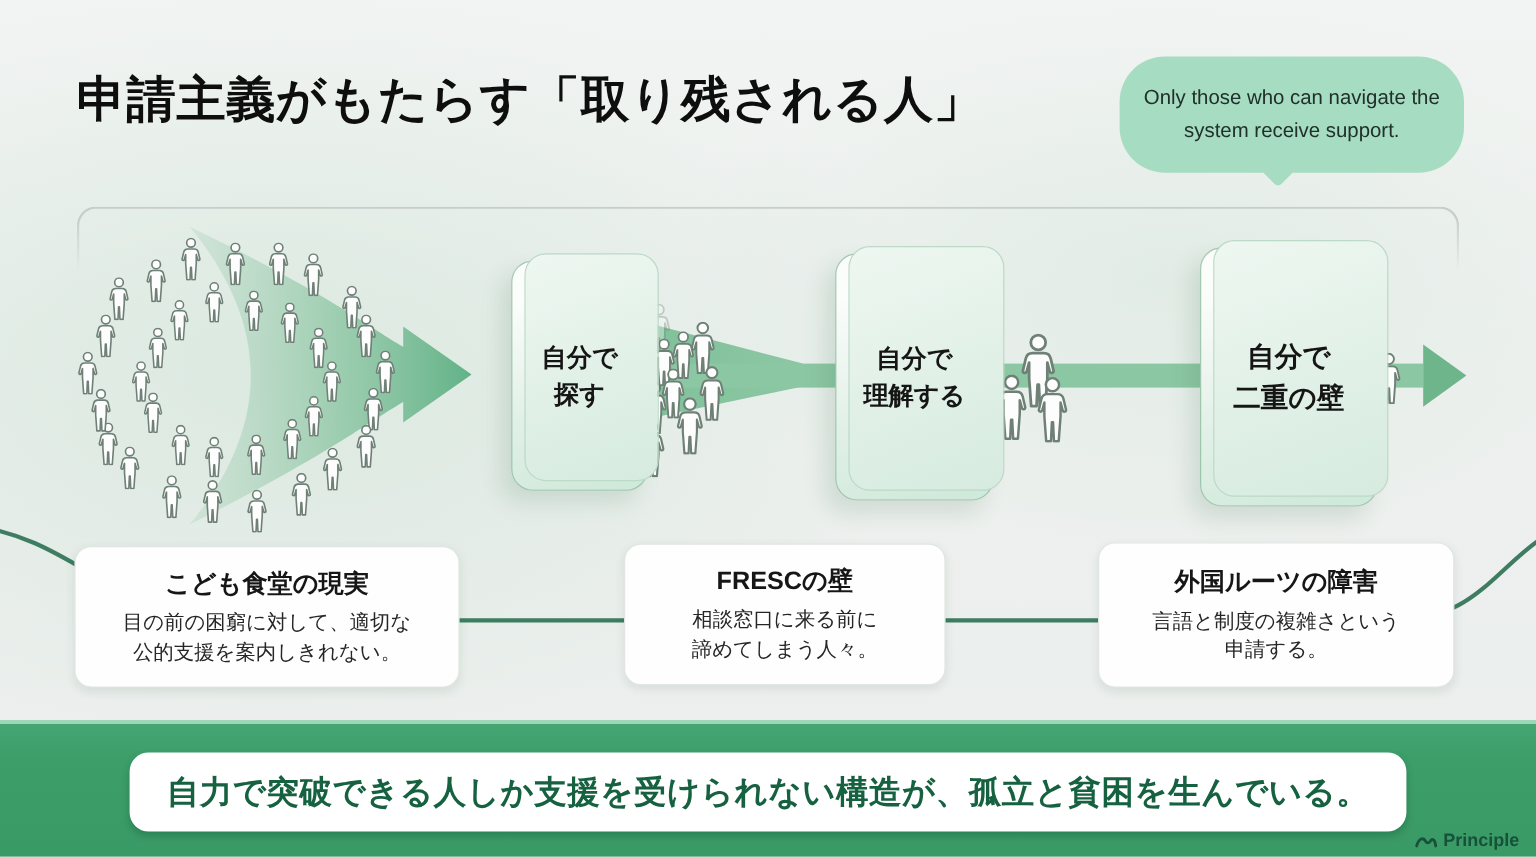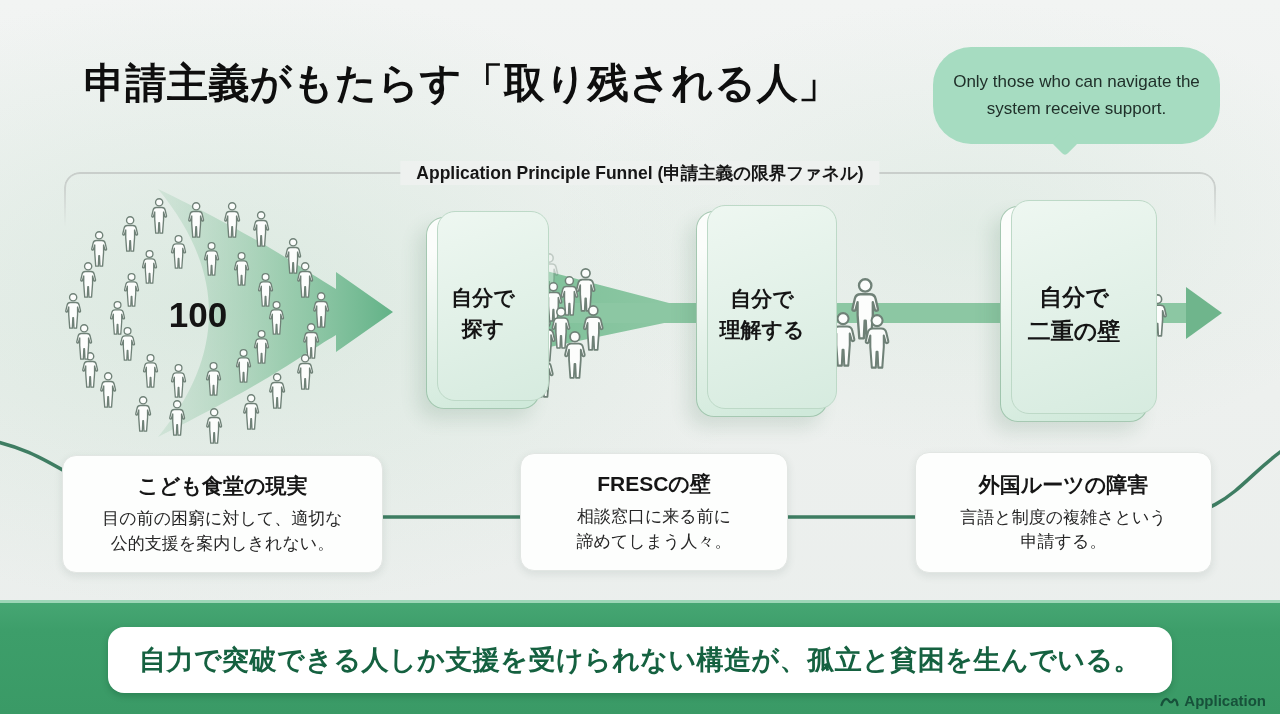--- a/index.html
+++ b/index.html
@@ -12,21 +12,20 @@
       radial-gradient(700px 380px at 76% 32%, rgba(150,205,170,.15), transparent 60%),
       linear-gradient(180deg,#f2f4f3 0%, #edf0ee 55%, #eaeeec 100%);
   }
   #stage{ position:absolute; inset:0; }
 
   
   .title{
     position:absolute; left:64px; top:56px;
     font-size:41px; font-weight:800; color:#0e0e0e; letter-spacing:.5px;
     white-space:nowrap;
-    margin-left:20px;
   }
 
   
   .bubble{
     position:absolute; left:933px; top:47px; width:287px; height:97px;
     background:#a6dcc1; border-radius:38px;
     display:flex; align-items:center; justify-content:center; text-align:center;
     font-size:17px; line-height:1.55; color:#20302a; font-weight:500;
     padding:0 18px; z-index:8;
   }
@@ -137,21 +136,20 @@
 
 <div id="stage">
 
   <h1 class="title">申請主義がもたらす「取り残される人」</h1>
 
   <div class="bubble">
     <span>Only those who can navigate the system receive support.</span>
   </div>
 
   <div class="frame"></div>
-  <div class="funnel-label">Application Principle Funnel (申請主義の限界ファネル)</div>
 
   <svg class="funnel-svg" width="270" height="260" viewBox="0 0 270 260">
     <defs>
       <linearGradient id="fgrad" x1="0" y1="0" x2="1" y2="0">
         <stop offset="0" stop-color="#aed3bc" stop-opacity="0.35"></stop>
         <stop offset="0.55" stop-color="#84c29d" stop-opacity="0.75"></stop>
         <stop offset="1" stop-color="#62b287"></stop>
       </linearGradient>
     </defs>
     <path d="M 28 4 C 140 58 172 84 206 104 L 206 87 L 263 127 L 206 167 L 206 150 C 172 170 140 196 28 252 C 96 170 96 86 28 4 Z" fill="url(#fgrad)"></path>
@@ -366,21 +364,20 @@
              L16.9 15.6 L16.9 24 L15.8 39 L12.9 39 L12.35 27.5 L11.65 27.5 L11.1 39 L8.2 39 L7.1 24
              L7.1 15.6 L5.8 20.3 C5.4 21.7 3.5 21.2 3.8 19.8 L5.3 13.4 C5.7 11.6 7 10.5 9 10.5 Z"></path>
   </svg>
       <svg class="person" style="left:168.0px;top:234.7721136626658px;width:21.1px;height:34px" viewBox="0 0 24 40" fill="#fcfdfc" stroke="#6f8177" stroke-width="1.5" stroke-linejoin="round">
     <circle cx="12" cy="4.8" r="4"></circle>
     <path d="M9 10.5 L15 10.5 C17 10.5 18.3 11.6 18.7 13.4 L20.2 19.8 C20.5 21.2 18.6 21.7 18.2 20.3
              L16.9 15.6 L16.9 24 L15.8 39 L12.9 39 L12.35 27.5 L11.65 27.5 L11.1 39 L8.2 39 L7.1 24
              L7.1 15.6 L5.8 20.3 C5.4 21.7 3.5 21.2 3.8 19.8 L5.3 13.4 C5.7 11.6 7 10.5 9 10.5 Z"></path>
   </svg>
     </div>
-  <div class="crowd-count">100</div>
   <div class="people-layer" id="people">
       <svg class="person" style="left:509.0px;top:257px;width:26.0px;height:42px" viewBox="0 0 24 40" fill="#fcfdfc" stroke="#6f8177" stroke-width="1.5" stroke-linejoin="round">
     <circle cx="12" cy="4.8" r="4"></circle>
     <path d="M9 10.5 L15 10.5 C17 10.5 18.3 11.6 18.7 13.4 L20.2 19.8 C20.5 21.2 18.6 21.7 18.2 20.3
              L16.9 15.6 L16.9 24 L15.8 39 L12.9 39 L12.35 27.5 L11.65 27.5 L11.1 39 L8.2 39 L7.1 24
              L7.1 15.6 L5.8 20.3 C5.4 21.7 3.5 21.2 3.8 19.8 L5.3 13.4 C5.7 11.6 7 10.5 9 10.5 Z"></path>
   </svg>
       <svg class="person ghost" style="left:536.0px;top:253px;width:26.0px;height:42px" viewBox="0 0 24 40" fill="#fcfdfc" stroke="#6f8177" stroke-width="1.5" stroke-linejoin="round">
     <circle cx="12" cy="4.8" r="4"></circle>
     <path d="M9 10.5 L15 10.5 C17 10.5 18.3 11.6 18.7 13.4 L20.2 19.8 C20.5 21.2 18.6 21.7 18.2 20.3
@@ -523,17 +520,17 @@
     <div class="card-body">言語と制度の複雑さという
 申請する。</div>
   </div>
 
   <div class="banner">
     <div class="banner-pill">自力で突破できる人しか支援を受けられない構造が、孤立と貧困を生んでいる。</div>
     <div class="brand">
       <svg width="19" height="14" viewBox="0 0 19 14">
         <path d="M1.5 11 C3.5 4.5 7 3.5 9 7 C10 8.8 12 8.8 13 7 C14.5 4.2 16.8 5.5 17.5 11" fill="none" stroke="#17513a" stroke-width="2.3" stroke-linecap="round"></path>
       </svg>
-      <span>Application</span>
+      <span>Principle</span>
     </div>
   </div>
 
 </div>
 
 </body></html>

